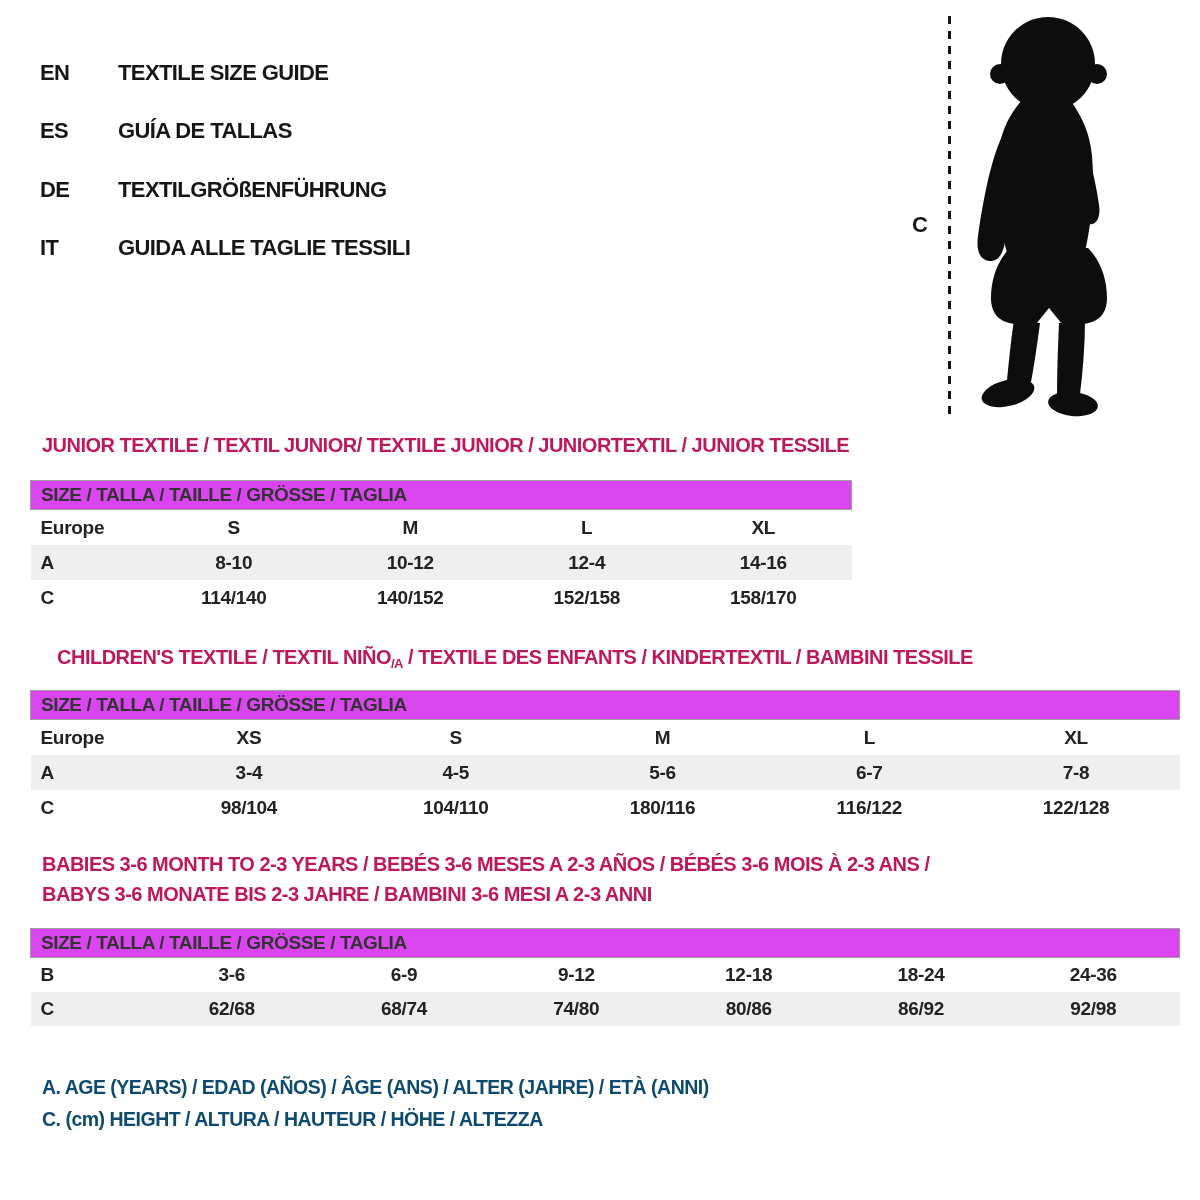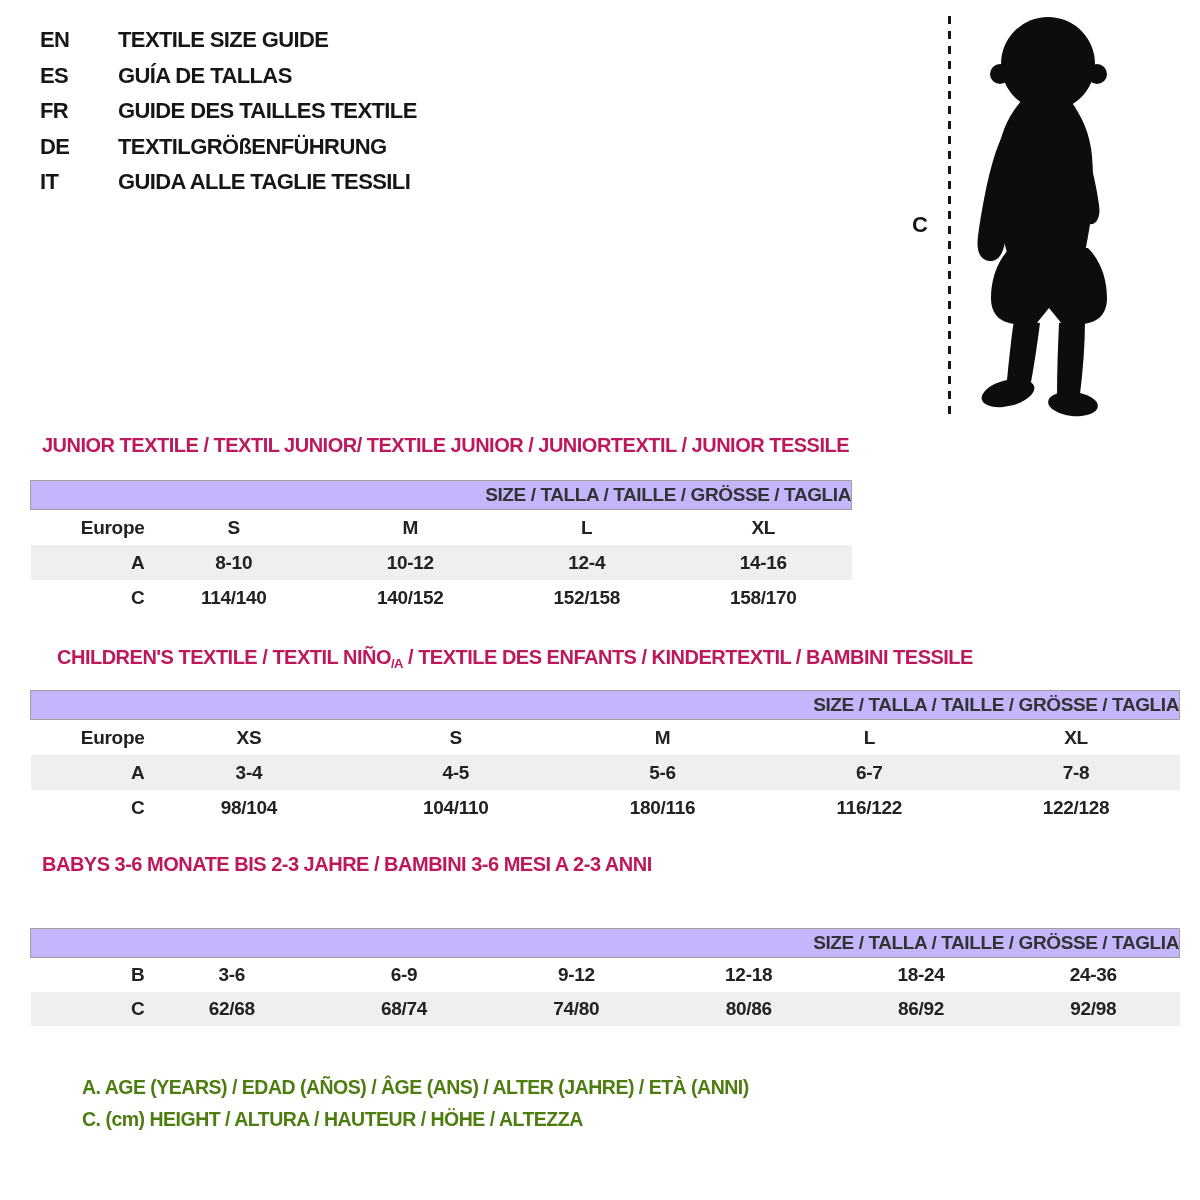--- a/index.html
+++ b/index.html
@@ -2,71 +2,67 @@
 <html><head>
 <meta charset="utf-8">
 <style>
   html,body{margin:0;padding:0;background:#fff;}
   .page{
     position:relative;width:1200px;height:1200px;background:#ffffff;
     font-family:"Liberation Sans",sans-serif;color:#1c1c1c;overflow:hidden;
   }
   
   .langs{position:absolute;left:40px;top:27px;}
-  .lang-row{display:flex;height:35.5px;align-items:flex-start;
-    font-weight:700;font-size:22px;letter-spacing:-0.6px;color:#161616;}
+  .lang-row{display:flex;height:35.5px;align-items:flex-end;
+    font-weight:700;font-size:22px;letter-spacing:-0.6px;color:#161616;margin-top:23px;}
   .lang-code{width:78px;}
   
   .dash-line{position:absolute;left:948px;top:16px;width:3px;height:402px;
     background:repeating-linear-gradient(to bottom,#141414 0 8px,transparent 8px 15px);}
   .measure-label{position:absolute;left:912px;top:212px;
     font-size:22px;font-weight:700;color:#161616;}
   .baby-svg{position:absolute;left:958px;top:8px;}
   
   .sec-title{position:absolute;left:42px;font-size:20px;font-weight:700;
     letter-spacing:-0.5px;color:#be185d;white-space:nowrap;}
   .title-junior{top:434px;}
   .title-children{top:646px;margin-left:15px;}
   .title-babies{top:849px;line-height:30px;white-space:normal;width:950px;}
   .sub{font-size:13px;vertical-align:-4px;}
   
   table.size-table{position:absolute;border-collapse:collapse;table-layout:fixed;
     font-size:19px;font-weight:700;letter-spacing:-0.3px;color:#222;}
   .tbl-junior{left:30px;top:480px;width:822px;}
   .tbl-children{left:30px;top:690px;width:1150px;}
   .tbl-babies{left:30px;top:928px;width:1150px;}
-  th.size-head{background:#c4b5fd;border:1px solid #9f9f9f;text-align:right;
+  th.size-head{background:#d946ef;border:1px solid #9f9f9f;text-align:left;
     padding:0 0 0 10px;font-weight:700;height:28px;font-size:19px;
     letter-spacing:-0.4px;color:#333;}
   td{height:33px;}
   .tbl-babies td{height:32px;}
-  td.lab{text-align:right;padding-left:10px;}
+  td.lab{text-align:left;padding-left:10px;}
   td.val{text-align:center;}
   tr.shaded td{background:#efefef;}
   
   .legend{position:absolute;left:42px;top:1072px;font-size:19.5px;font-weight:700;
-    line-height:31.5px;letter-spacing:-0.5px;color:#4d7c0f;margin-left:40px;}
+    line-height:31.5px;letter-spacing:-0.5px;color:#0c4a6e;}
 </style>
 </head>
 <body>
 
 <div class="page">
 
   <div class="langs">
     <div class="lang-row">
       <span class="lang-code">EN</span>
       <span class="lang-label">TEXTILE SIZE GUIDE</span>
     </div>
     <div class="lang-row">
       <span class="lang-code">ES</span>
       <span class="lang-label">GUÍA DE TALLAS</span>
-    </div>
-    <div class="lang-row">
-      <span class="lang-code">FR</span>
-      <span class="lang-label">GUIDE DES TAILLES TEXTILE</span>
     </div>
     <div class="lang-row">
       <span class="lang-code">DE</span>
       <span class="lang-label">TEXTILGRÖßENFÜHRUNG</span>
     </div>
     <div class="lang-row">
       <span class="lang-code">IT</span>
       <span class="lang-label">GUIDA ALLE TAGLIE TESSILI</span>
     </div>
   </div>
@@ -163,20 +159,21 @@
       <td class="val">98/104</td>
       <td class="val">104/110</td>
       <td class="val">180/116</td>
       <td class="val">116/122</td>
       <td class="val">122/128</td>
     </tr>
   </tbody>
     </table>
 
   <div class="sec-title title-babies">
+    <div>BABIES 3-6 MONTH TO 2-3 YEARS / BEBÉS 3-6 MESES A 2-3 AÑOS / BÉBÉS 3-6 MOIS À 2-3 ANS /</div>
     <div>BABYS 3-6 MONATE BIS 2-3 JAHRE / BAMBINI 3-6 MESI A 2-3 ANNI</div>
   </div>
   <table class="size-table tbl-babies">
     <colgroup>
         <col style="width:115px">
         <col>
         <col>
         <col>
         <col>
         <col>

